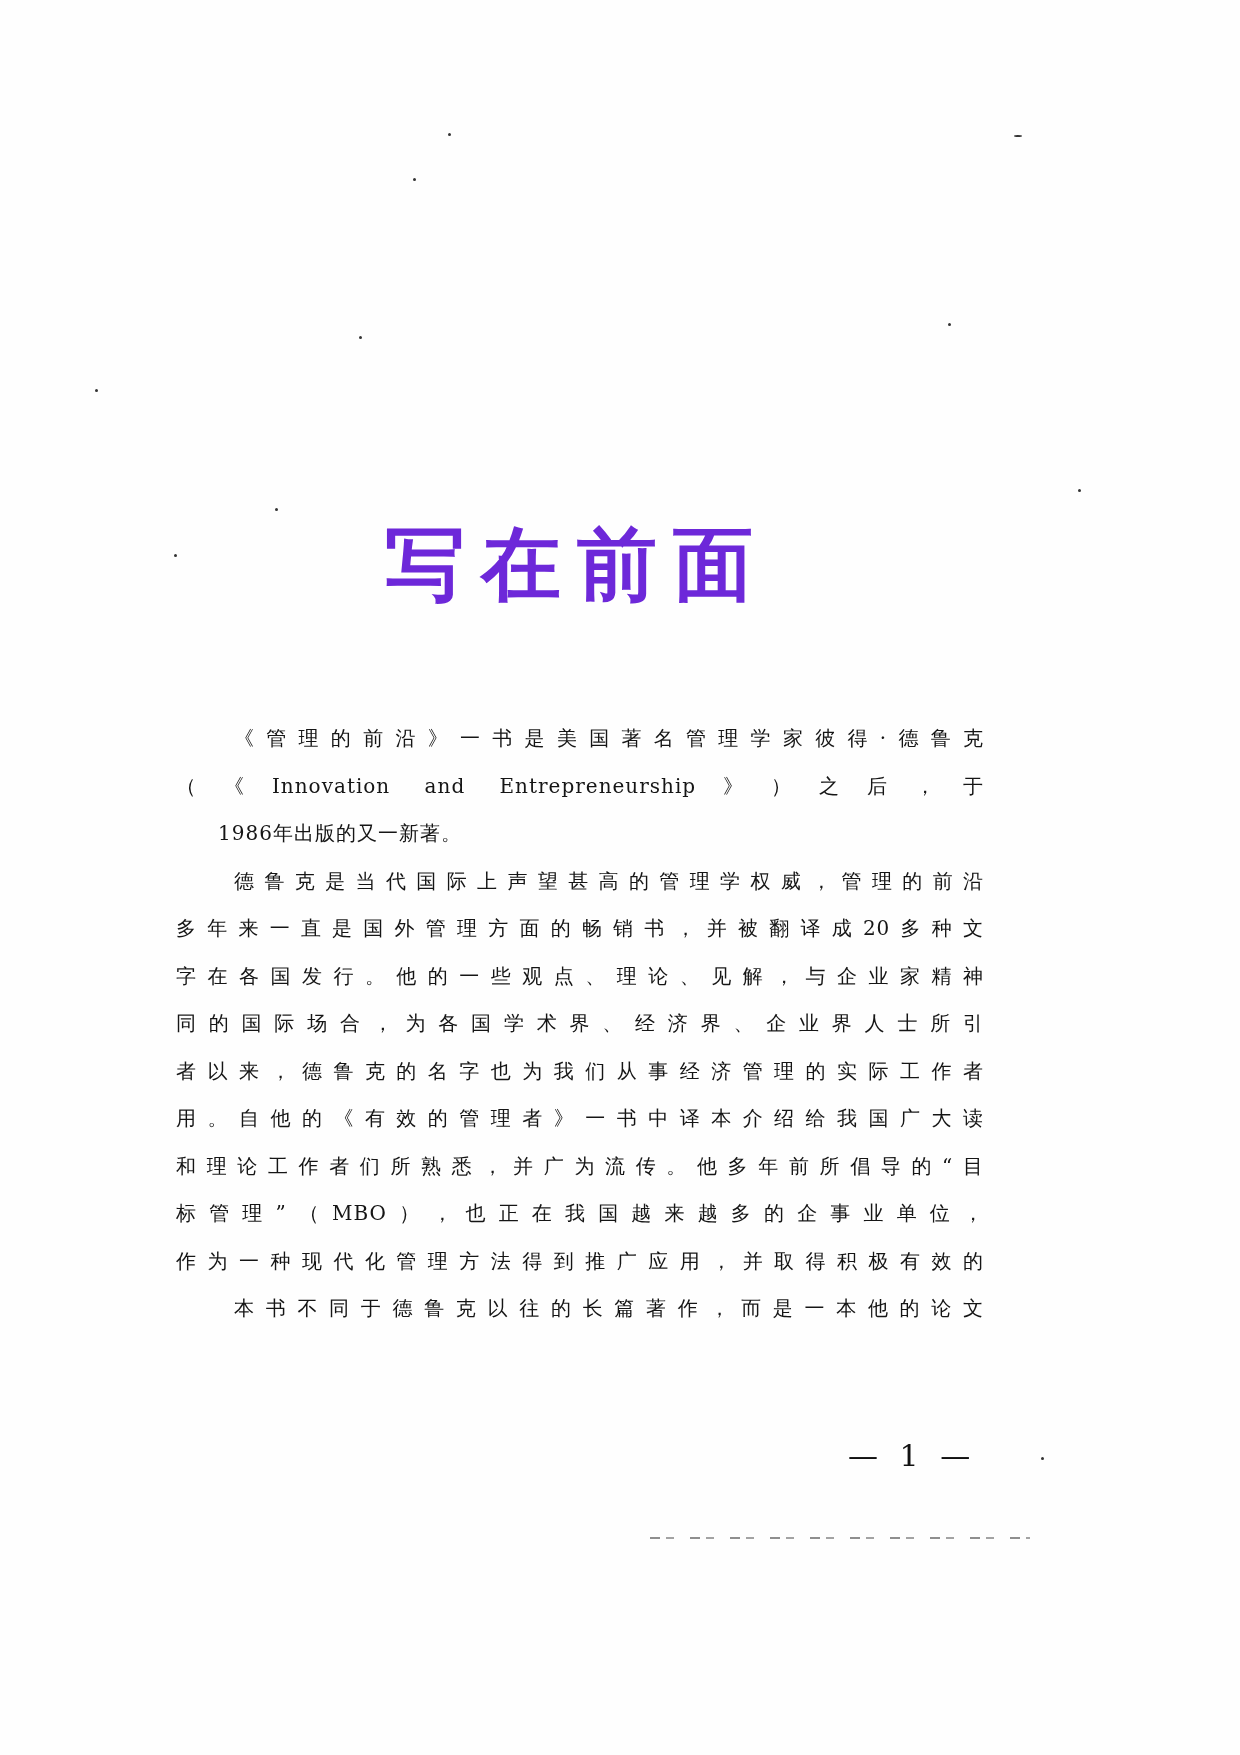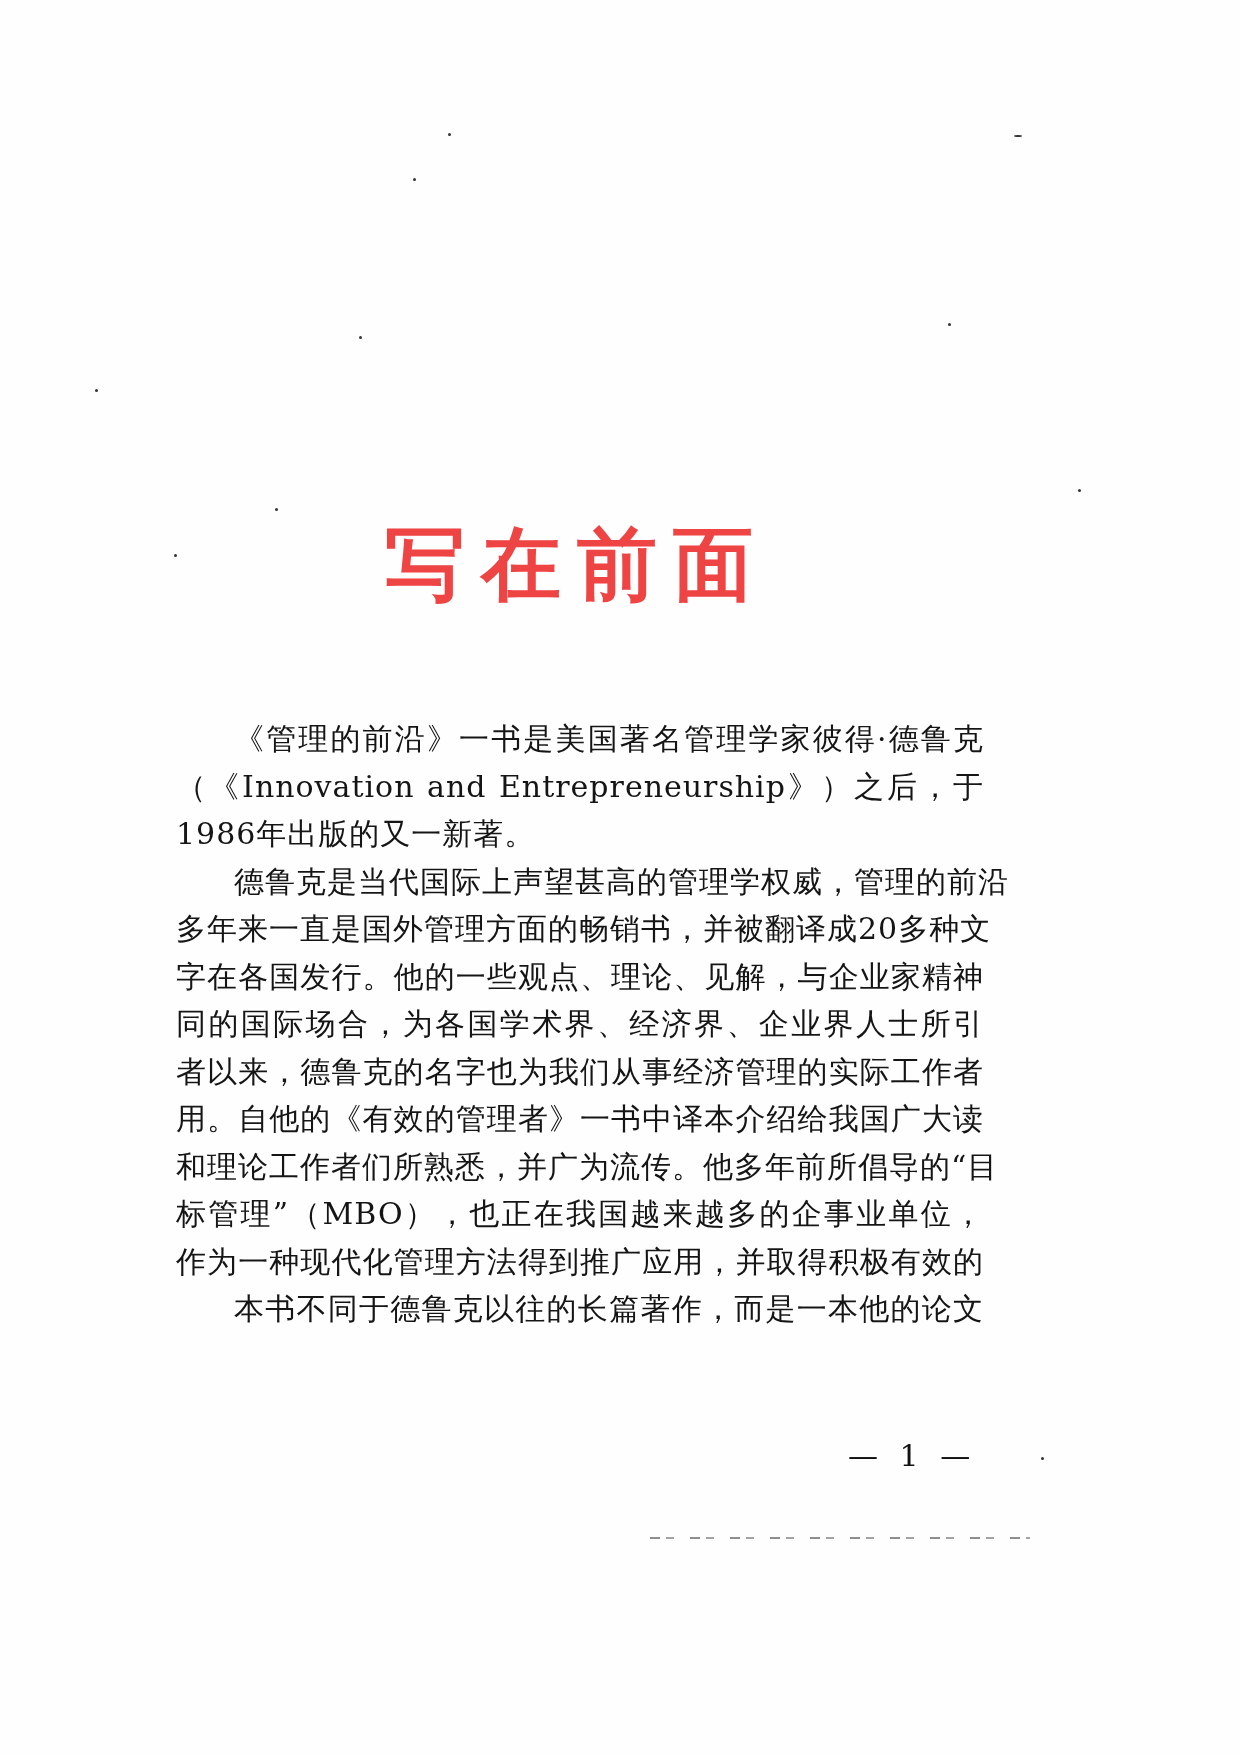--- a/index.html
+++ b/index.html
@@ -1,25 +1,25 @@
 <!DOCTYPE html>
 <html><head>
 <meta charset="utf-8">
 <style>
   html, body { margin: 0; padding: 0; background: #ffffff; }
   body { width: 1240px; height: 1755px; position: relative; overflow: hidden;
          font-family: "DejaVu Serif", "Liberation Serif", serif; color: #111; }
   .page { position: absolute; left: 0; top: 0; width: 1240px; height: 1755px; background: #fefefe; }
   .title { position: absolute; left: 385px; top: 520px; width: 400px;
            font-family: "DejaVu Sans", "Liberation Sans", sans-serif;
-           font-weight: bold; font-size: 80px; letter-spacing: 16px; line-height: 90px; color: #ef4444; }
+           font-weight: bold; font-size: 80px; letter-spacing: 16px; line-height: 90px; color: #6d28d9; }
   .body-text { position: absolute; left: 176px; top: 715px; width: 808px; }
-  .line { font-size: 30px; line-height: 47.5px; height: 47.5px; white-space: nowrap;
+  .line { font-size: 20px; line-height: 47.5px; height: 47.5px; white-space: nowrap;
           text-align: justify; text-align-last: justify; letter-spacing: 1px; color: #151515; }
-  .line.last { text-align-last: left; }
+  .line.last { text-align-last: left; margin-left: 42px; }
   .line.indent { padding-left: 58px; }
   .page-number { position: absolute; left: 848px; top: 1438px; font-size: 30px; letter-spacing: 6px; color: #111; }
   .dot { position: absolute; width: 3px; height: 3px; background: #333; border-radius: 50%; }
   .scanline { position: absolute; left: 650px; top: 1537px; width: 380px; height: 2px;
               background: repeating-linear-gradient(90deg,#444 0 10px, transparent 10px 16px, #666 16px 24px, transparent 24px 40px); opacity: .6; }
 </style>
 </head>
 <body>
 
 <div class="page">

